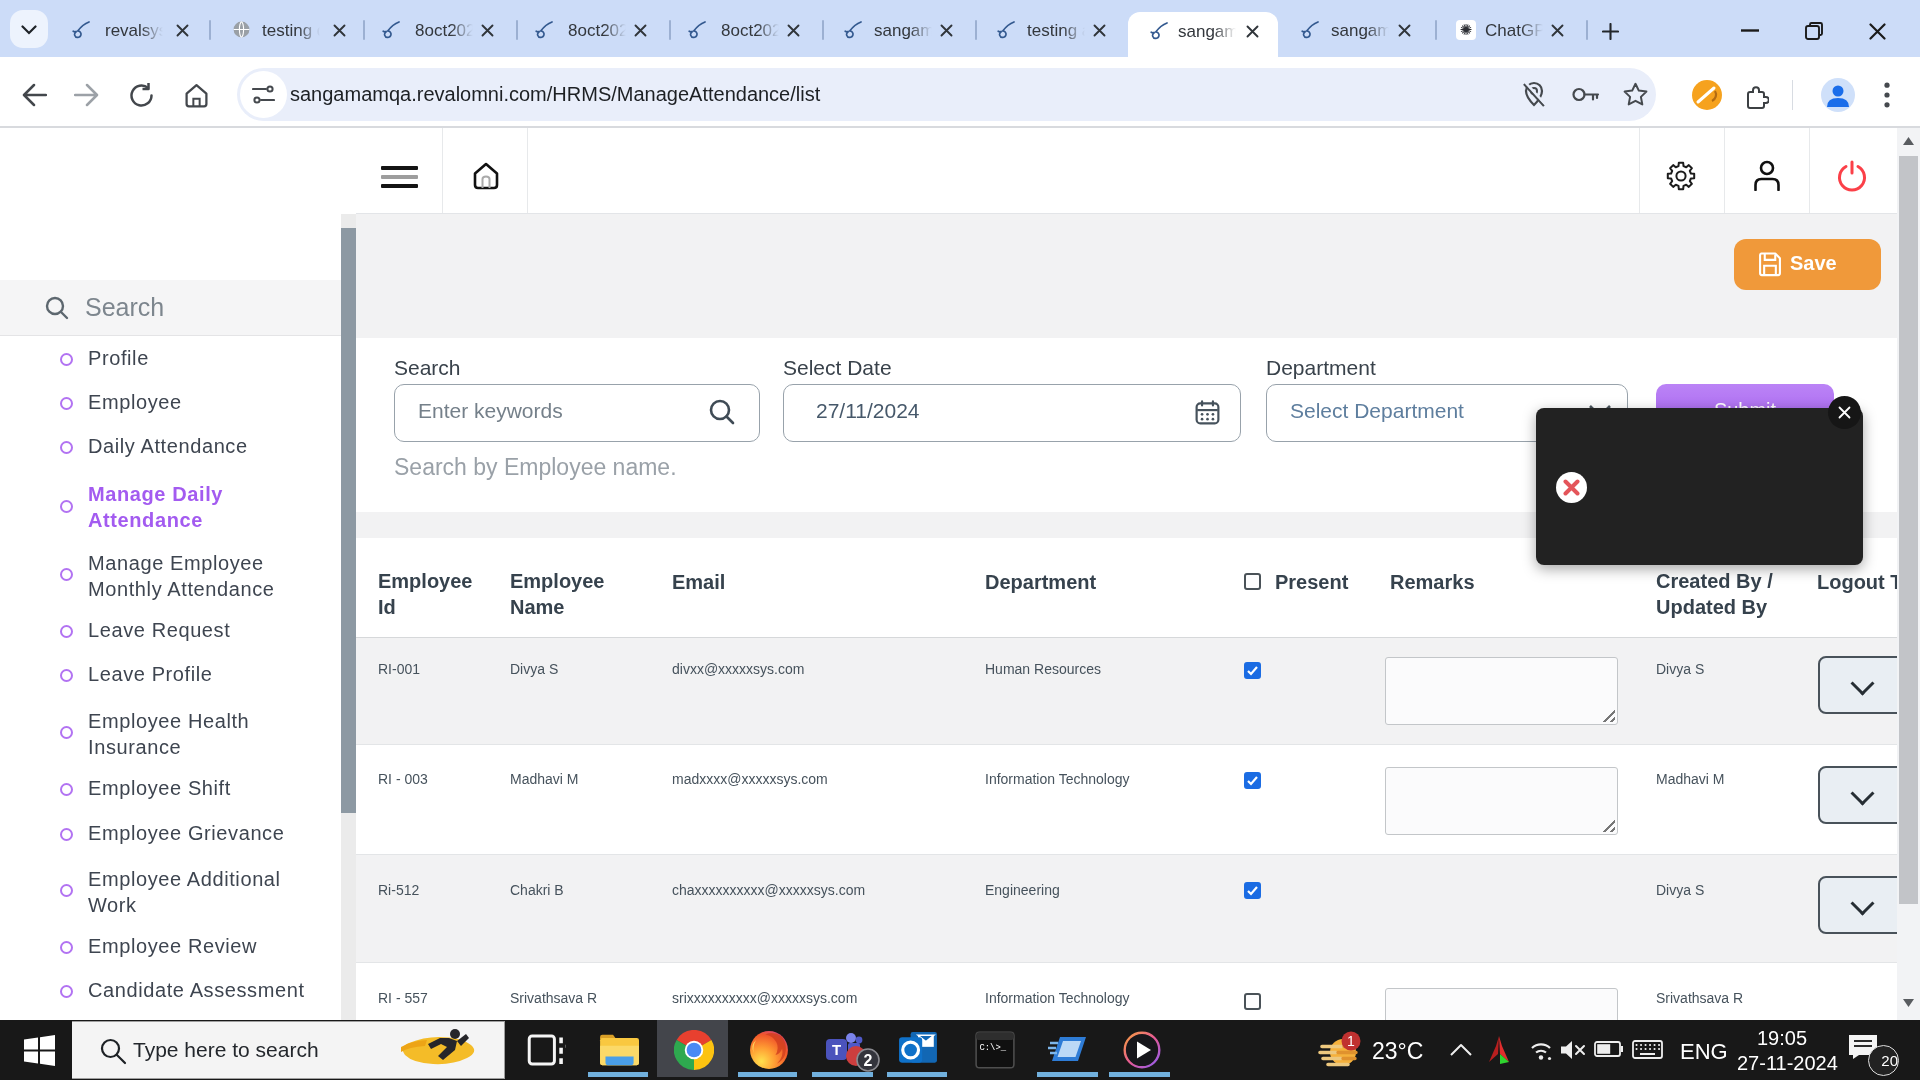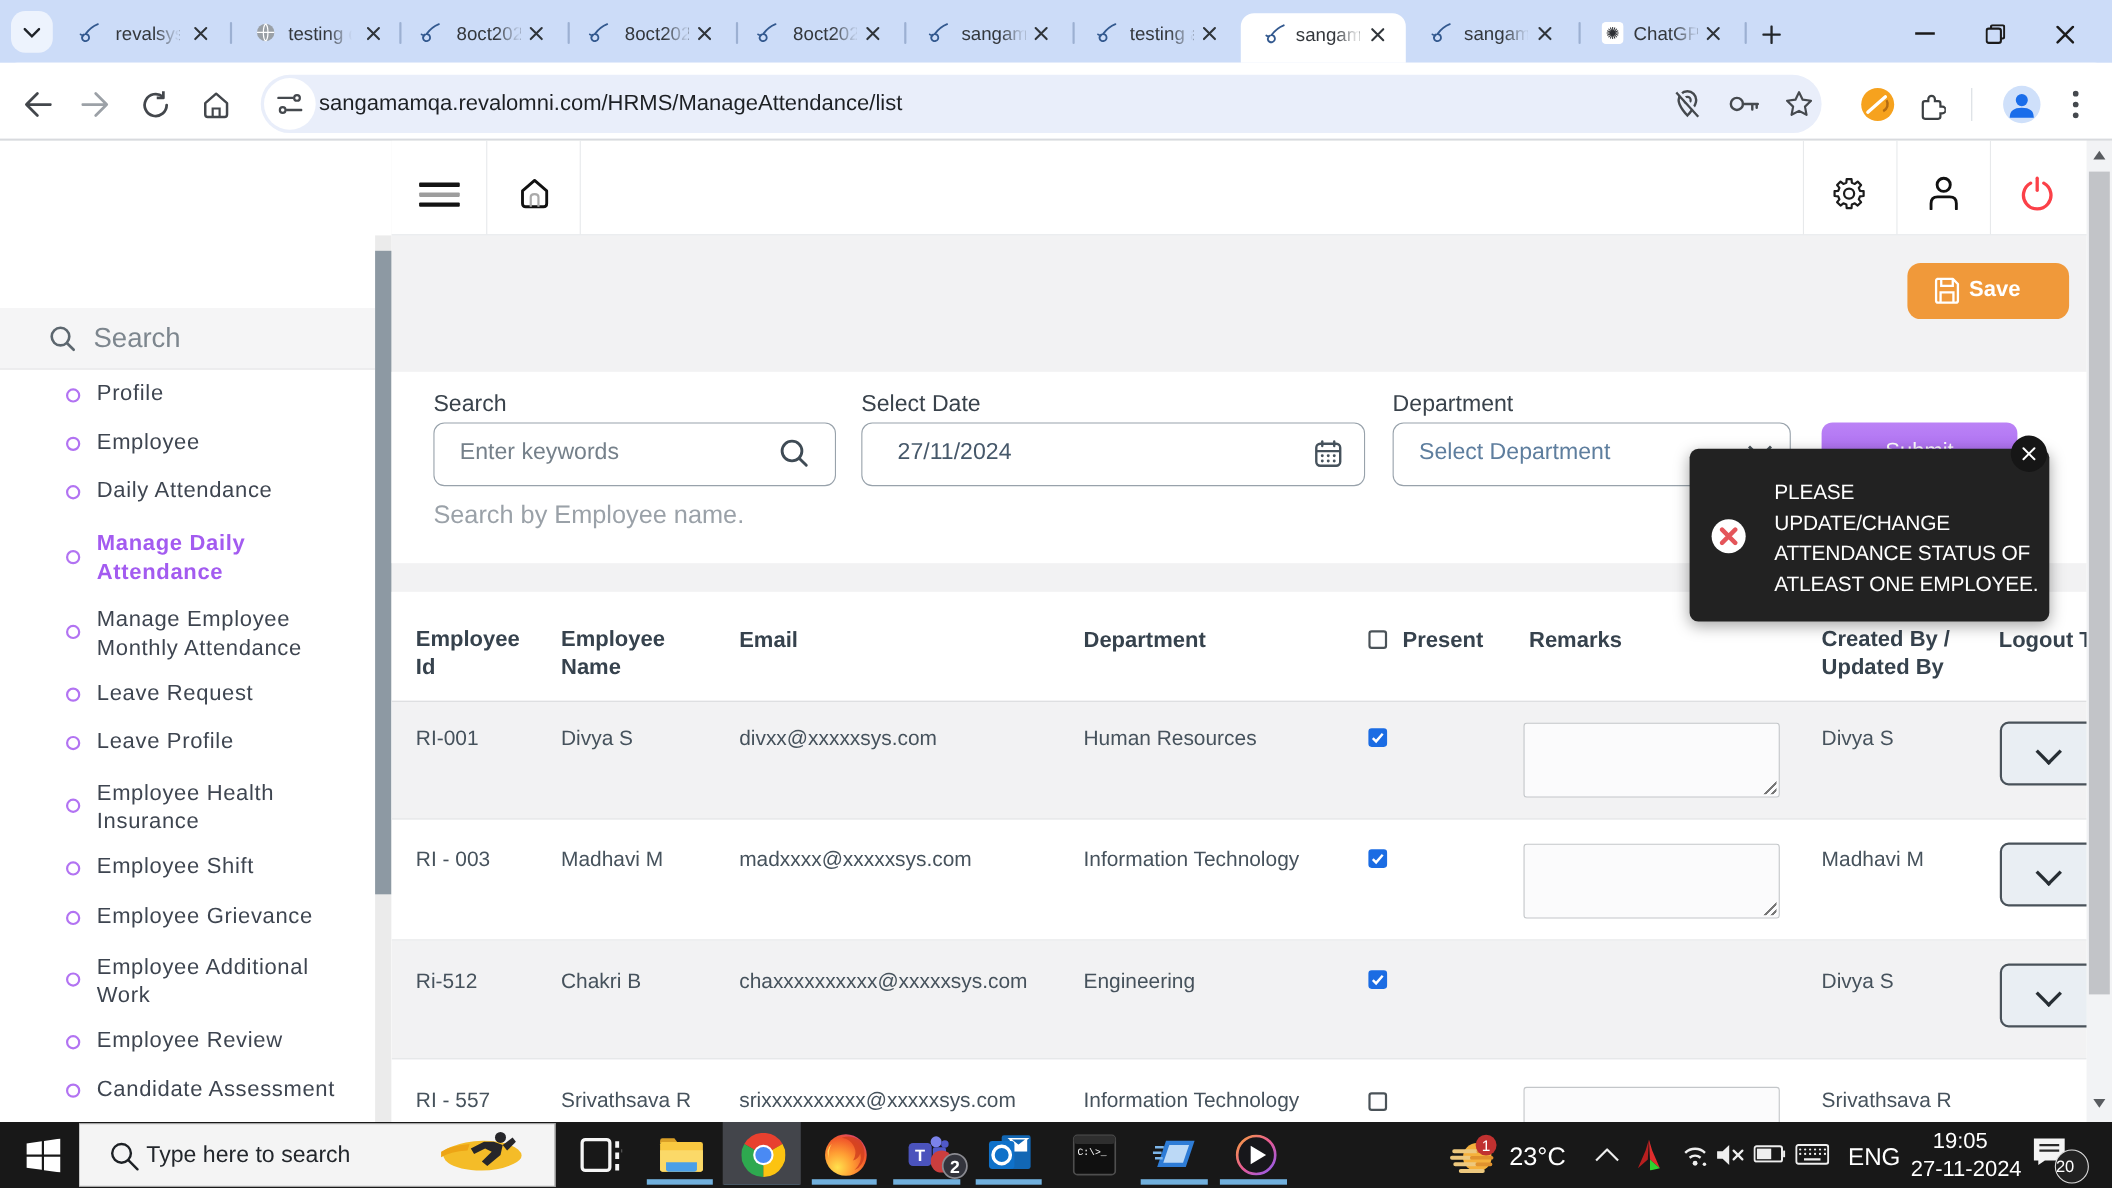--- a/index.html
+++ b/index.html
@@ -43,21 +43,21 @@
 #h1t{position:absolute;left:35px;top:33px;font-size:30px;color:#333a42;letter-spacing:1px}
 #savebtn{position:absolute;left:1378px;top:111px;width:147px;height:51px;background:#f0993a;border-radius:12px}
 #savebtn span{position:absolute;left:56px;top:13px;color:#fff;font-size:20px;font-weight:bold}
 #filters{position:absolute;left:0;top:210px;width:1541px;height:174px;background:#fff}
 .flabel{position:absolute;top:18px;font-size:21px;color:#39424b}
 .finput{position:absolute;top:46px;height:58px;border:1.5px solid #98a2ab;border-radius:10px;background:#fff}
 #fhelp{position:absolute;left:38px;top:116px;font-size:23px;color:#9aa1a8}
 #submitbtn{position:absolute;left:1300px;top:46px;width:178px;height:56px;border-radius:10px;background:linear-gradient(180deg,#bb83f6,#a15ced);color:#fff;font-size:20px;text-align:center;line-height:52px}
 #tablesec{position:absolute;left:0;top:410px;width:1541px;height:482px;background:#fff}
 .th{position:absolute;font-size:20px;font-weight:bold;color:#36424d;line-height:26px}
-.td{position:absolute;font-size:19px;color:#46525c;white-space:nowrap}
+.td{position:absolute;font-size:14px;color:#46525c;white-space:nowrap}
 .row{position:absolute;left:0;width:1541px;height:110px}
 .row.g{background:#f2f2f3}
 .cbx{position:absolute;width:17px;height:17px;border:2px solid #4a5258;border-radius:3px;background:#fdfdfe}
 .cbx.on{background:#1b6ce3;border-color:#1b6ce3}
 .ta{position:absolute;width:233px;height:68px;border:1px solid #c3c6c9;border-radius:3px;background:#fbfbfc}
 .dd{position:absolute;left:1462px;width:96px;height:58px;background:#e9eef3;border:2px solid #49525a;border-radius:8px}
 .dd::after{content:"";position:absolute;left:34px;top:17px;width:14px;height:14px;border-right:3px solid #272e34;border-bottom:3px solid #272e34;transform:rotate(45deg)}
 .ta::after{content:"";position:absolute;right:2px;bottom:2px;width:12px;height:12px;background:linear-gradient(315deg,transparent 2px,#777 2px,#777 4px,transparent 4px,transparent 6.5px,#777 6.5px,#777 8.5px,transparent 8.5px)}
 
 #pgsb{position:absolute;left:1897px;top:128px;width:23px;height:892px;background:#f2f3f5}
@@ -434,21 +434,20 @@
     <path d="M6.5 1 L12 9 H1 Z" fill="#595c60"></path>
   </svg>
 <svg style="position:absolute;left:1902px;top:998px" width="13" height="10" viewBox="0 0 13 10">
     <path d="M6.5 9 L12 1 H1 Z" fill="#595c60"></path>
   </svg>
 <div id="toast">
   <div id="ticon"></div>
   <svg style="position:absolute;left:27px;top:71px" width="17" height="17" viewBox="0 0 17 17">
       <path d="M2.5 2.5 L14.5 14.5 M14.5 2.5 L2.5 14.5" stroke="#e4555a" stroke-width="4" stroke-linecap="round"></path>
     </svg>
-  <div class="msg">PLEASE<br>UPDATE/CHANGE<br>ATTENDANCE STATUS OF<br>ATLEAST ONE EMPLOYEE.</div>
 </div>
 <div id="toastx">
     <svg style="position:absolute;left:10px;top:10px" width="13" height="13" viewBox="0 0 13 13">
       <path d="M1.5 1.5 L11.5 11.5 M11.5 1.5 L1.5 11.5" stroke="#fff" stroke-width="1.8" stroke-linecap="round"></path>
     </svg>
   </div>
 
 <div id="taskbar"></div>
 <div class="underln" style="left:588px;width:60px"></div>
 <div class="underln" style="left:658px;width:69px"></div>
@@ -590,13 +589,13 @@
     <path d="M4.5 5 h.1 M9 5 h.1 M13.5 5 h.1 M18 5 h.1 M22.5 5 h.1 M27 5 h.1 M4.5 9 h.1 M9 9 h.1 M13.5 9 h.1 M18 9 h.1 M22.5 9 h.1 M27 9 h.1" stroke="#eee" stroke-width="2" stroke-linecap="round"></path>
     <path d="M8 14 h15" stroke="#eee" stroke-width="2"></path>
   </svg>
 <div class="wtxt" style="left:1680px;top:1039px;font-size:22px">ENG</div>
 <div class="wtxt" style="left:1757px;top:1027px;font-size:20px">19:05</div>
 <div class="wtxt" style="left:1737px;top:1052px;font-size:20px">27-11-2024</div>
 <svg class="trayico" style="left:1847px;top:1033px" width="32" height="26" viewBox="0 0 32 26">
     <path d="M2 2 h28 v20 h-18 l-6 4 v-4 h-4 z" fill="#f4f4f4"></path>
     <path d="M7 8 h18 M7 13 h18" stroke="#2a2a2a" stroke-width="2"></path>
   </svg>
-<div style="position:absolute;left:1868px;top:1045px;width:31px;height:31px;border-radius:50%;background:#222;border:1.5px solid #dcdcdc;color:#fff;font-size:15px;text-align:left;line-height:29px">20</div>
+<div style="position:absolute;left:1868px;top:1045px;width:31px;height:31px;border-radius:50%;background:#222;border:1.5px solid #dcdcdc;color:#fff;font-size:15px;text-align:right;line-height:29px">20</div>
 
 </body></html>

